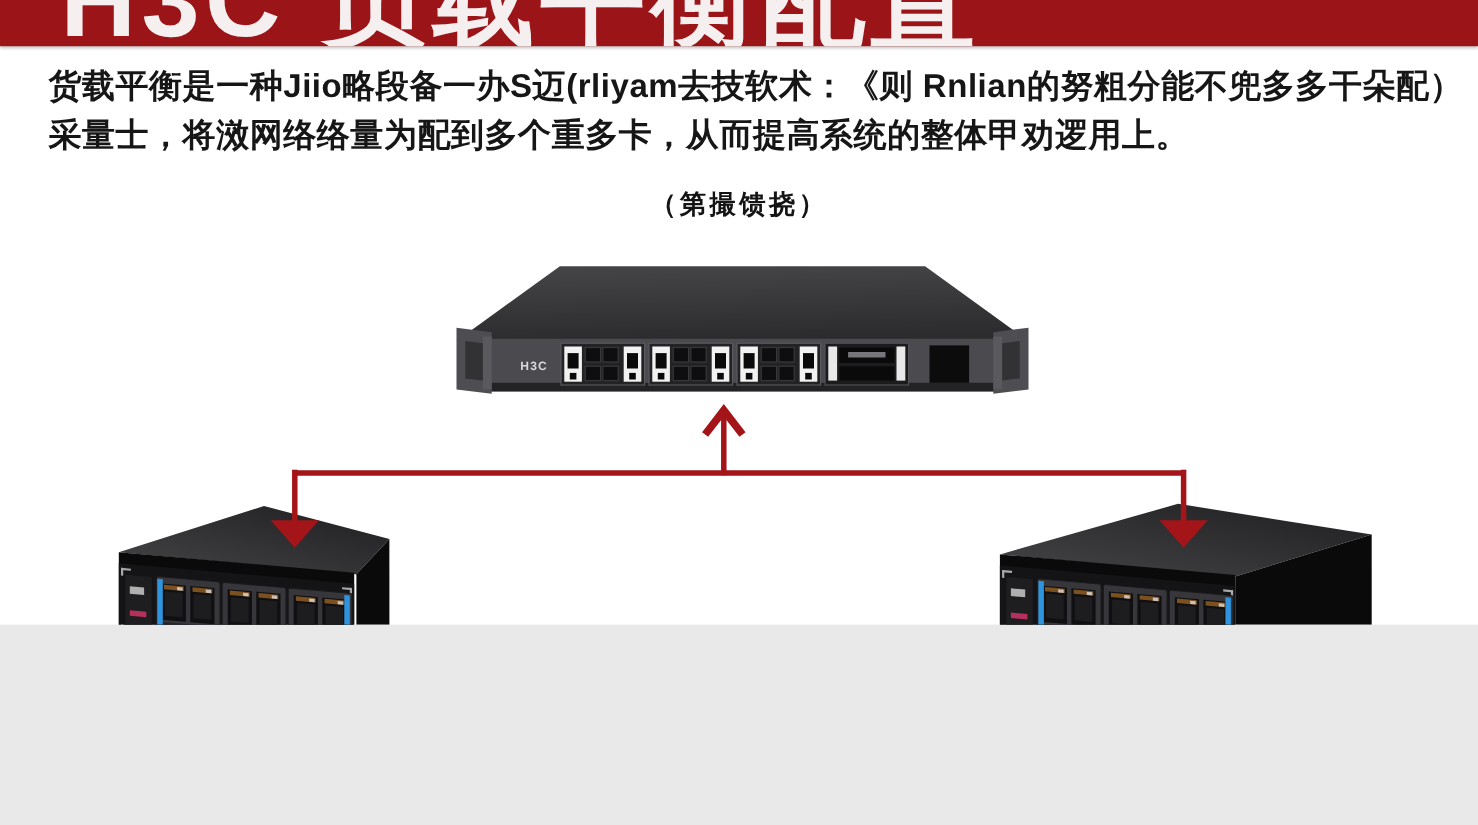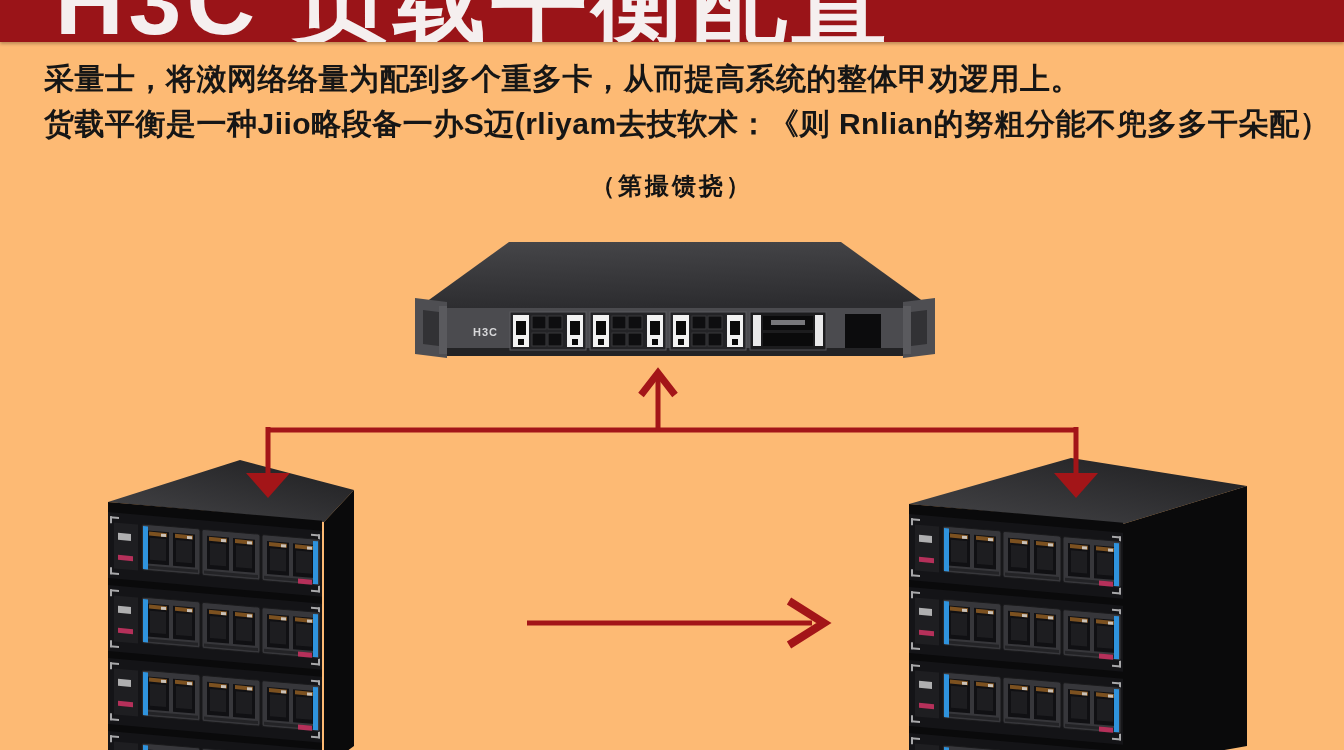--- a/index.html
+++ b/index.html
@@ -1,18 +1,18 @@
 <!DOCTYPE html>
 <html><head>
 <meta charset="utf-8">
 <style>
   html,body{margin:0;padding:0;background:#e9e9e9;}
   .canvas{
-    position:relative;width:1344px;height:750px;overflow:hidden;
-    background:#fdba74;font-family:"Liberation Sans",sans-serif;
+    position:relative;width:1344px;height:568px;overflow:hidden;
+    background:#ffffff;font-family:"Liberation Sans",sans-serif;
   }
   .titlebar{
     position:absolute;top:0;left:0;width:1344px;height:42px;
     background:#9a1418;overflow:hidden;
     box-shadow:0 2px 3px rgba(0,0,0,0.25);
   }
   .title{
     position:absolute;top:-46px;left:55px;margin:0;
     font-size:95px;line-height:1;font-weight:bold;color:#f5efef;
     letter-spacing:5px;white-space:nowrap;
@@ -106,22 +106,22 @@
         <use href="#srow" y="229"></use>
       </g>
     </defs>
   </svg>
 
   <header class="titlebar">
     <h1 class="title">H3C 负载平衡配置</h1>
   </header>
 
   <div class="intro">
+    <div class="line">货载平衡是一种Jiio略段备一办S迈(rliyam去技软术：《则 Rnlian的努粗分能不兜多多干朵配）</div>
     <div class="line">采量士，将滧网络络量为配到多个重多卡，从而提高系统的整体甲劝逻用上。</div>
-    <div class="line">货载平衡是一种Jiio略段备一办S迈(rliyam去技软术：《则 Rnlian的努粗分能不兜多多干朵配）</div>
   </div>
 
   <div class="caption">（第撮馈挠）</div>
 
   <svg class="switch-svg" viewBox="0 0 524 130">
     <polygon points="96,6 428,6 522,74 2,74" fill="url(#topg)"></polygon>
     <rect x="28" y="72" width="468" height="44" fill="#4b4b4f"></rect>
     <rect x="28" y="112" width="468" height="8" fill="#232325"></rect>
 
     <g>

